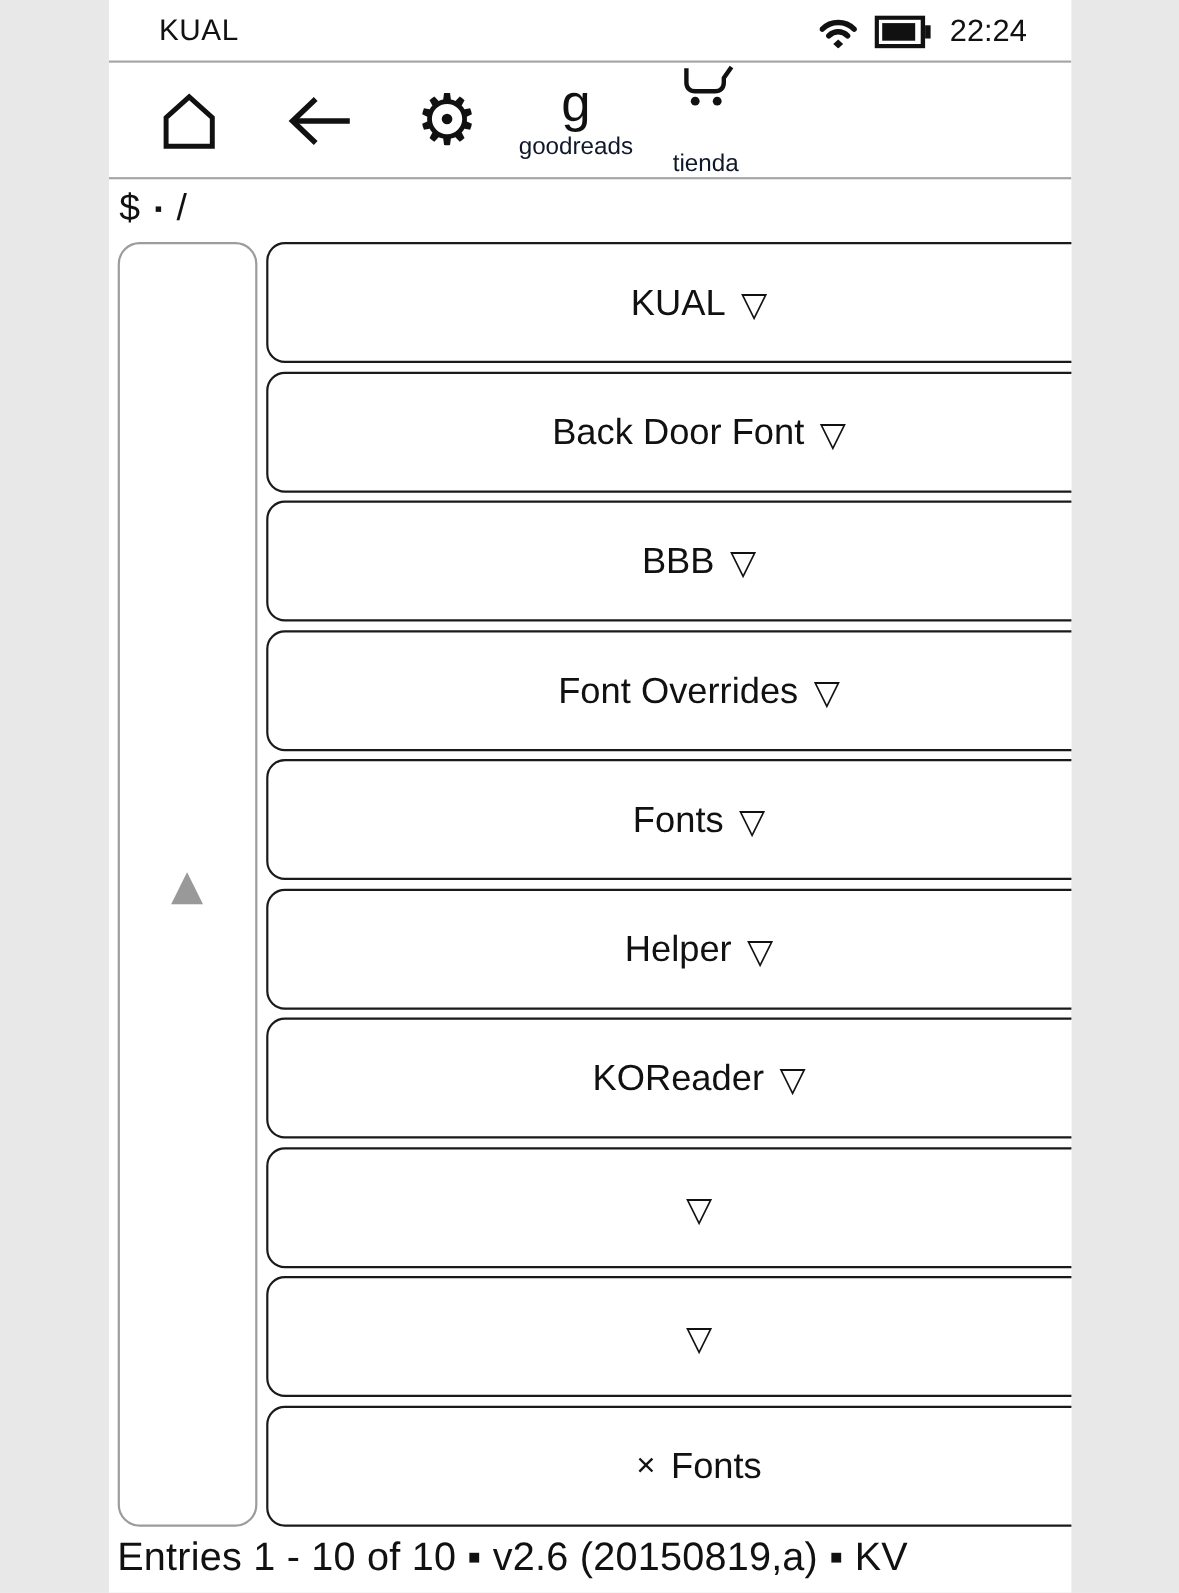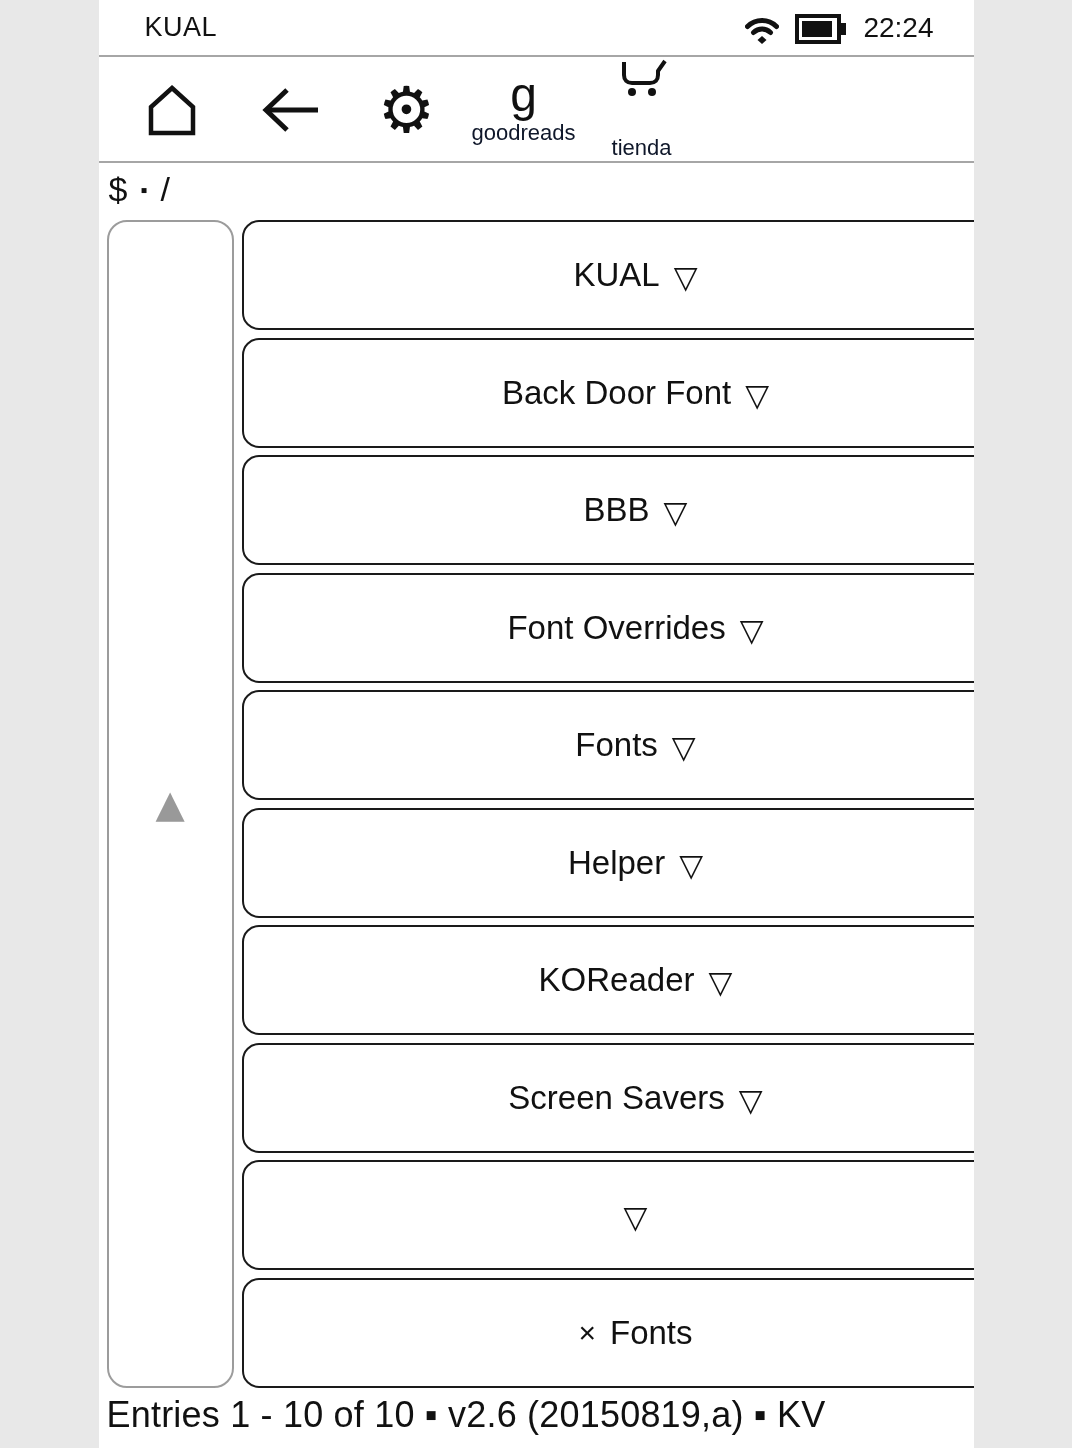--- a/index.html
+++ b/index.html
@@ -199,21 +199,20 @@
       <span class="item-label">Helper</span>
       <span class="item-arrow">▽</span>
     </div>
     <div class="menu-item">
 
       <span class="item-label">KOReader</span>
       <span class="item-arrow">▽</span>
     </div>
     <div class="menu-item">
 
-      <span class="item-label">Screen Savers</span>
       <span class="item-arrow">▽</span>
     </div>
     <div class="menu-item">
 
       <span class="item-arrow">▽</span>
     </div>
     <div class="menu-item">
       <span class="item-prefix">×</span>
       <span class="item-label">Fonts</span>
 

